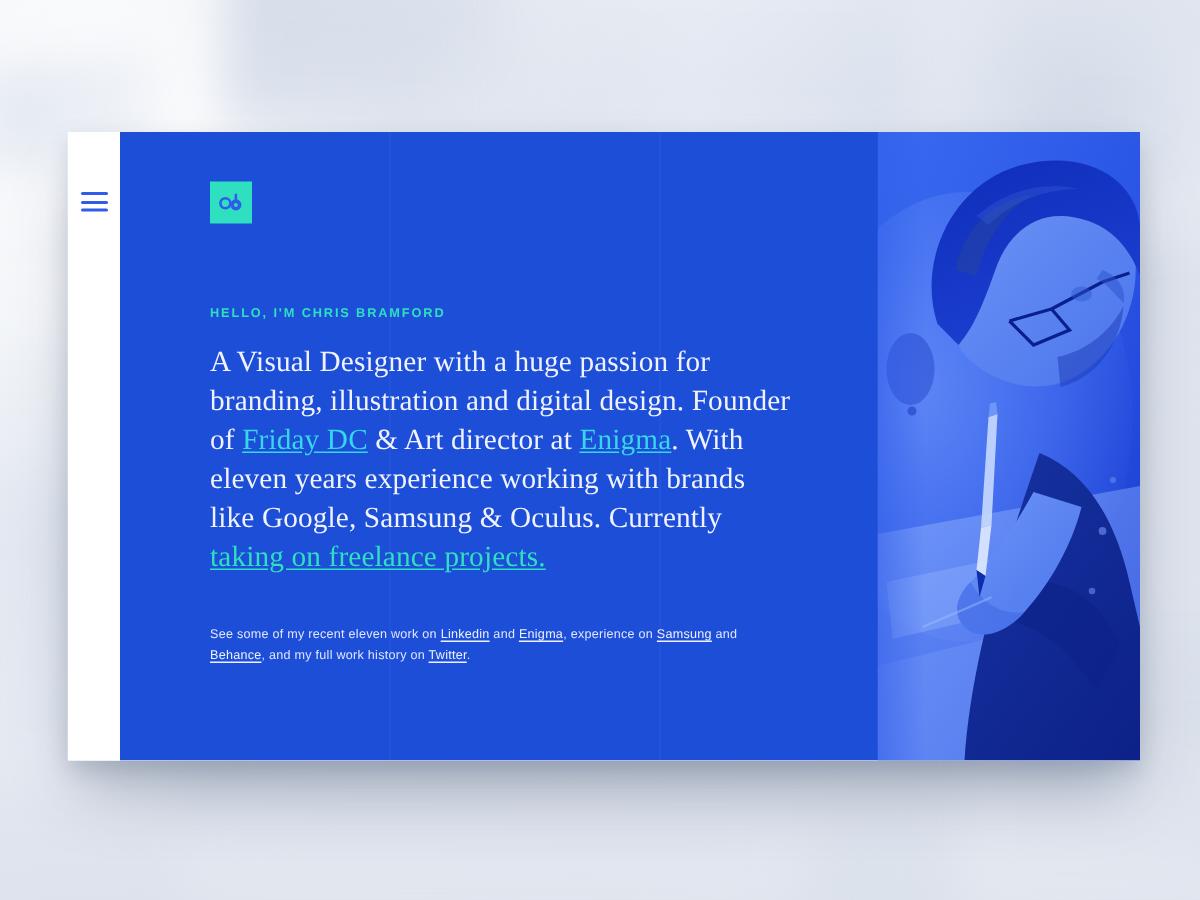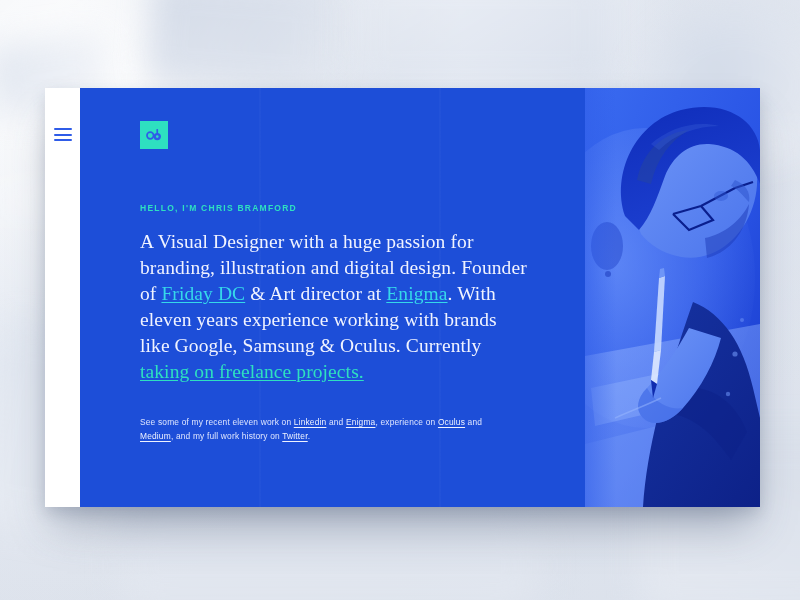--- a/index.html
+++ b/index.html
@@ -233,21 +233,21 @@
             <path d="M24.5 1.6 V 9" stroke-linecap="round"></path>
           </g>
           <circle cx="24.5" cy="15.2" r="2.6" fill="#2ee0c0"></circle>
         </svg>
       </div>
 
       <div id="tagline">HELLO, I'M CHRIS BRAMFORD</div>
 
       <div id="headline"><span>A Visual Designer with a huge passion for branding, illustration and digital design. Founder of </span><a href="#" class="alt">Friday DC</a><span> &amp; Art director at </span><a href="#" class="alt">Enigma</a><span>. With eleven years experience working with brands like Google, Samsung &amp; Oculus. Currently </span><a href="#">taking on freelance projects.</a></div>
 
-      <div id="subtext"><span>See some of my recent eleven work on </span><a href="#">Linkedin</a><span> and </span><a href="#">Enigma</a><span>, experience on </span><a href="#">Oculus</a><span> and </span><a href="#">Medium</a><span>, and my full work history on </span><a href="#">Twitter</a><span>.</span></div>
+      <div id="subtext"><span>See some of my recent eleven work on </span><a href="#">Linkedin</a><span> and </span><a href="#">Enigma</a><span>, experience on </span><a href="#">Samsung</a><span> and </span><a href="#">Behance</a><span>, and my full work history on </span><a href="#">Twitter</a><span>.</span></div>
 
     </div>
 
     <div id="photo">
       <svg viewBox="0 0 175 419" preserveAspectRatio="xMidYMid slice" aria-hidden="true">
         <defs>
           <linearGradient id="bg" x1="0" y1="0" x2="1" y2="1">
             <stop offset="0" stop-color="#3a6bf0"></stop>
             <stop offset="0.55" stop-color="#2a55e6"></stop>
             <stop offset="1" stop-color="#1637c9"></stop>

